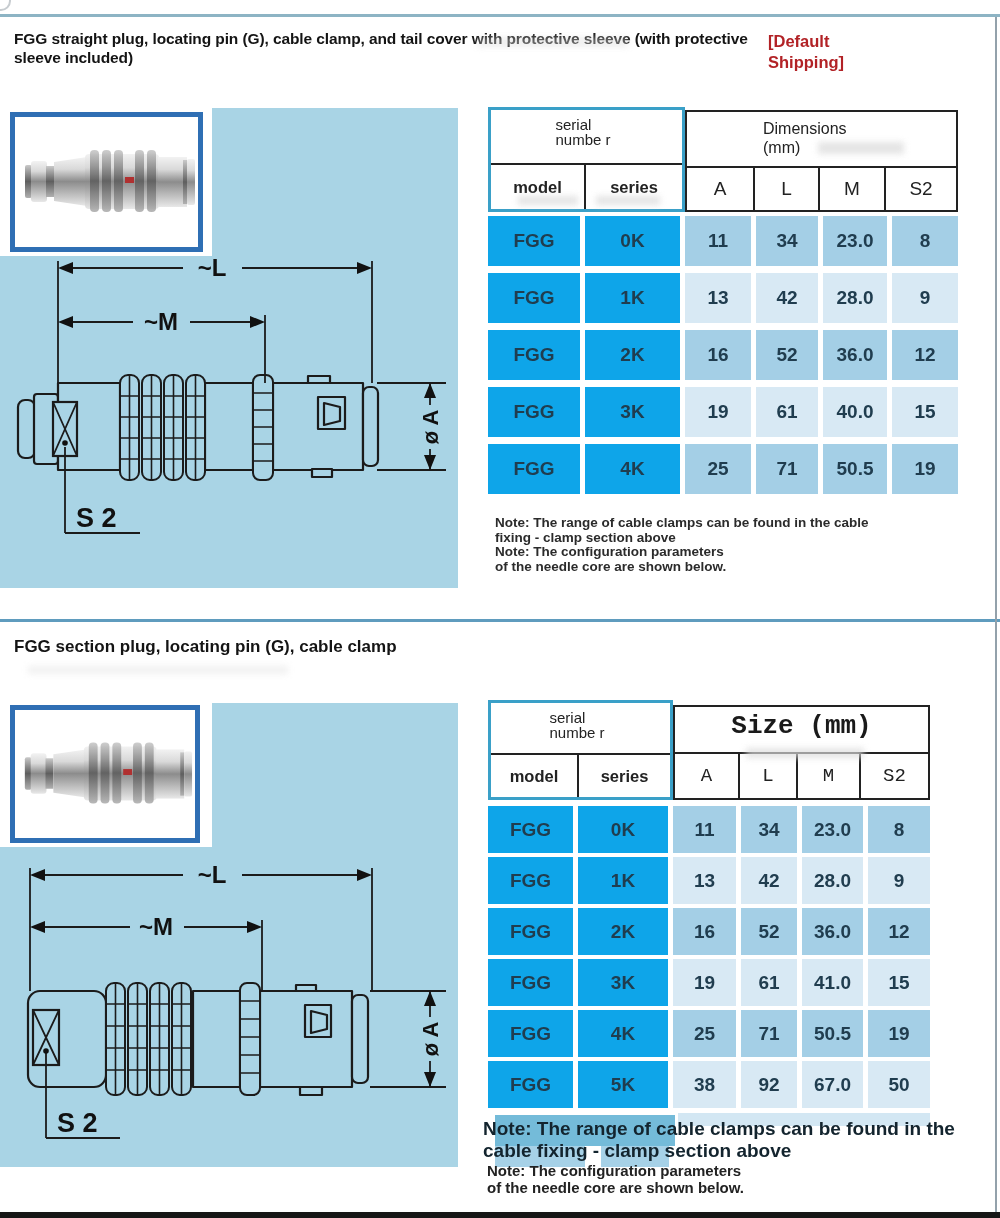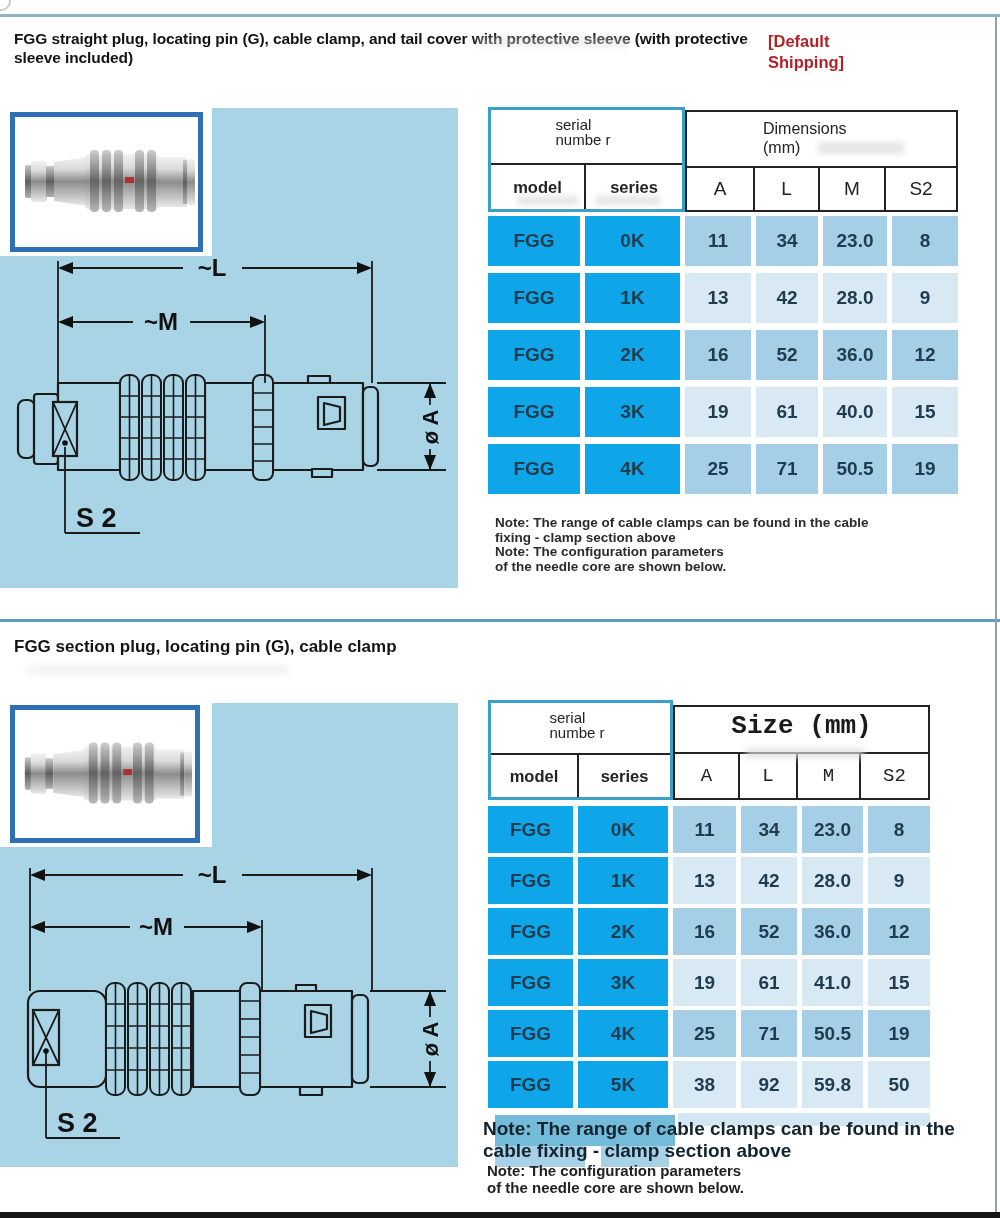--- a/index.html
+++ b/index.html
@@ -393,21 +393,21 @@
       <div class="bc dark">4K</div>
       <div class="bc mid">25</div>
       <div class="bc mid">71</div>
       <div class="bc mid">50.5</div>
       <div class="bc mid">19</div>
 
       <div class="bc dark">FGG</div>
       <div class="bc dark">5K</div>
       <div class="bc light">38</div>
       <div class="bc light">92</div>
-      <div class="bc light">59.8</div>
+      <div class="bc light">67.0</div>
       <div class="bc light">50</div>
     </div>
   </div>
 
   <div class="abs hl-a"></div>
   <div class="abs hl-b"></div>
   <div class="abs hl-c"></div>
   <div class="abs hl-d"></div>
 
   <div class="abs note2-big">Note: The range of cable clamps can be found in the cable fixing - clamp section above</div>

